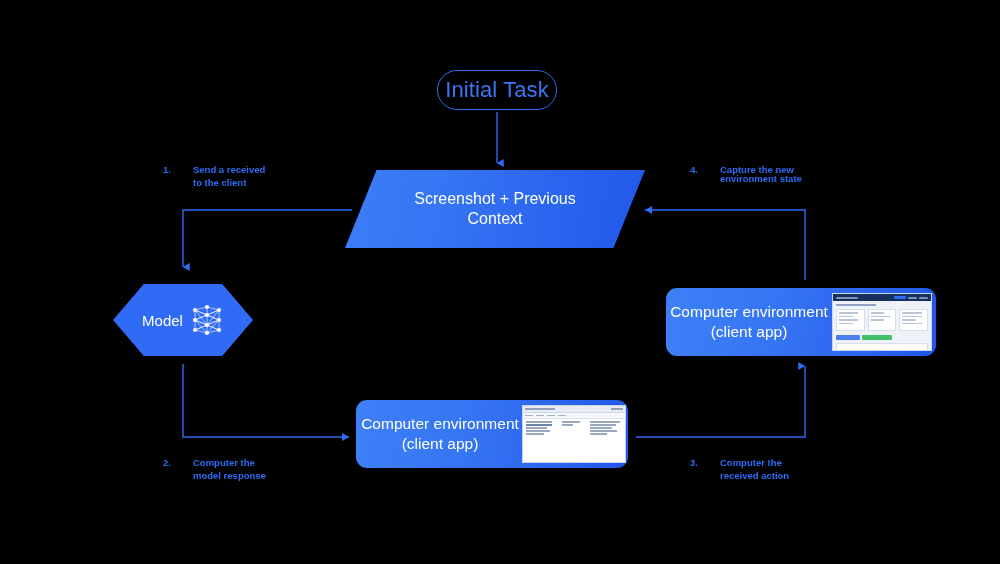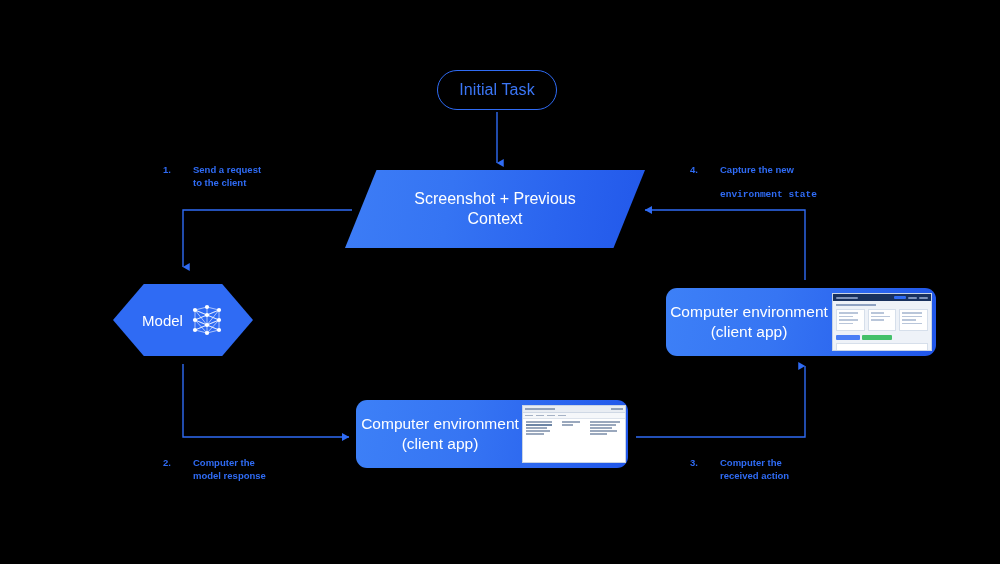--- a/index.html
+++ b/index.html
@@ -39,21 +39,21 @@
     border: 1.6px solid #2f6bf4;
     border-radius: 22px;
     box-sizing: border-box;
     display: flex;
     align-items: center;
     justify-content: center;
     background: #000000;
   }
   .initial-task .lbl {
     color: #3b76f6;
-    font-size: 16px;
+    font-size: 22px;
     letter-spacing: .1px;
     white-space: nowrap;
   }
 
   
   .parallelogram {
     position: absolute;
     left: 345px;
     top: 170px;
     width: 300px;
@@ -311,35 +311,35 @@
             <div class="dw-r" style="width:90%"></div>
             <div class="dw-r" style="width:55%"></div>
           </div>
         </div>
       </div>
     </div>
   </div>
 
   <div class="step" style="left:163px; top:163px;">
     <span class="num">1.</span>
-    <span class="txt">Send a request</span>
+    <span class="txt">Send a received</span>
     <span class="txt" style="top:13px;">to the client</span>
   </div>
 
   <div class="step" style="left:163px; top:456px;">
     <span class="num">2.</span>
     <span class="txt">Computer the</span>
     <span class="txt" style="top:13px;">model response</span>
   </div>
 
   <div class="step" style="left:690px; top:456px;">
     <span class="num">3.</span>
     <span class="txt">Computer the</span>
     <span class="txt" style="top:13px;text-align:right;">received action</span>
   </div>
 
   <div class="step" style="left:690px; top:163px;">
     <span class="num">4.</span>
     <span class="txt">Capture the new</span>
-    <span class="txt" style="top:25px;font-family:Liberation Mono, monospace;">environment state</span>
+    <span class="txt" style="top:9px;">environment state</span>
   </div>
 
 </div>
 
 </body></html>

